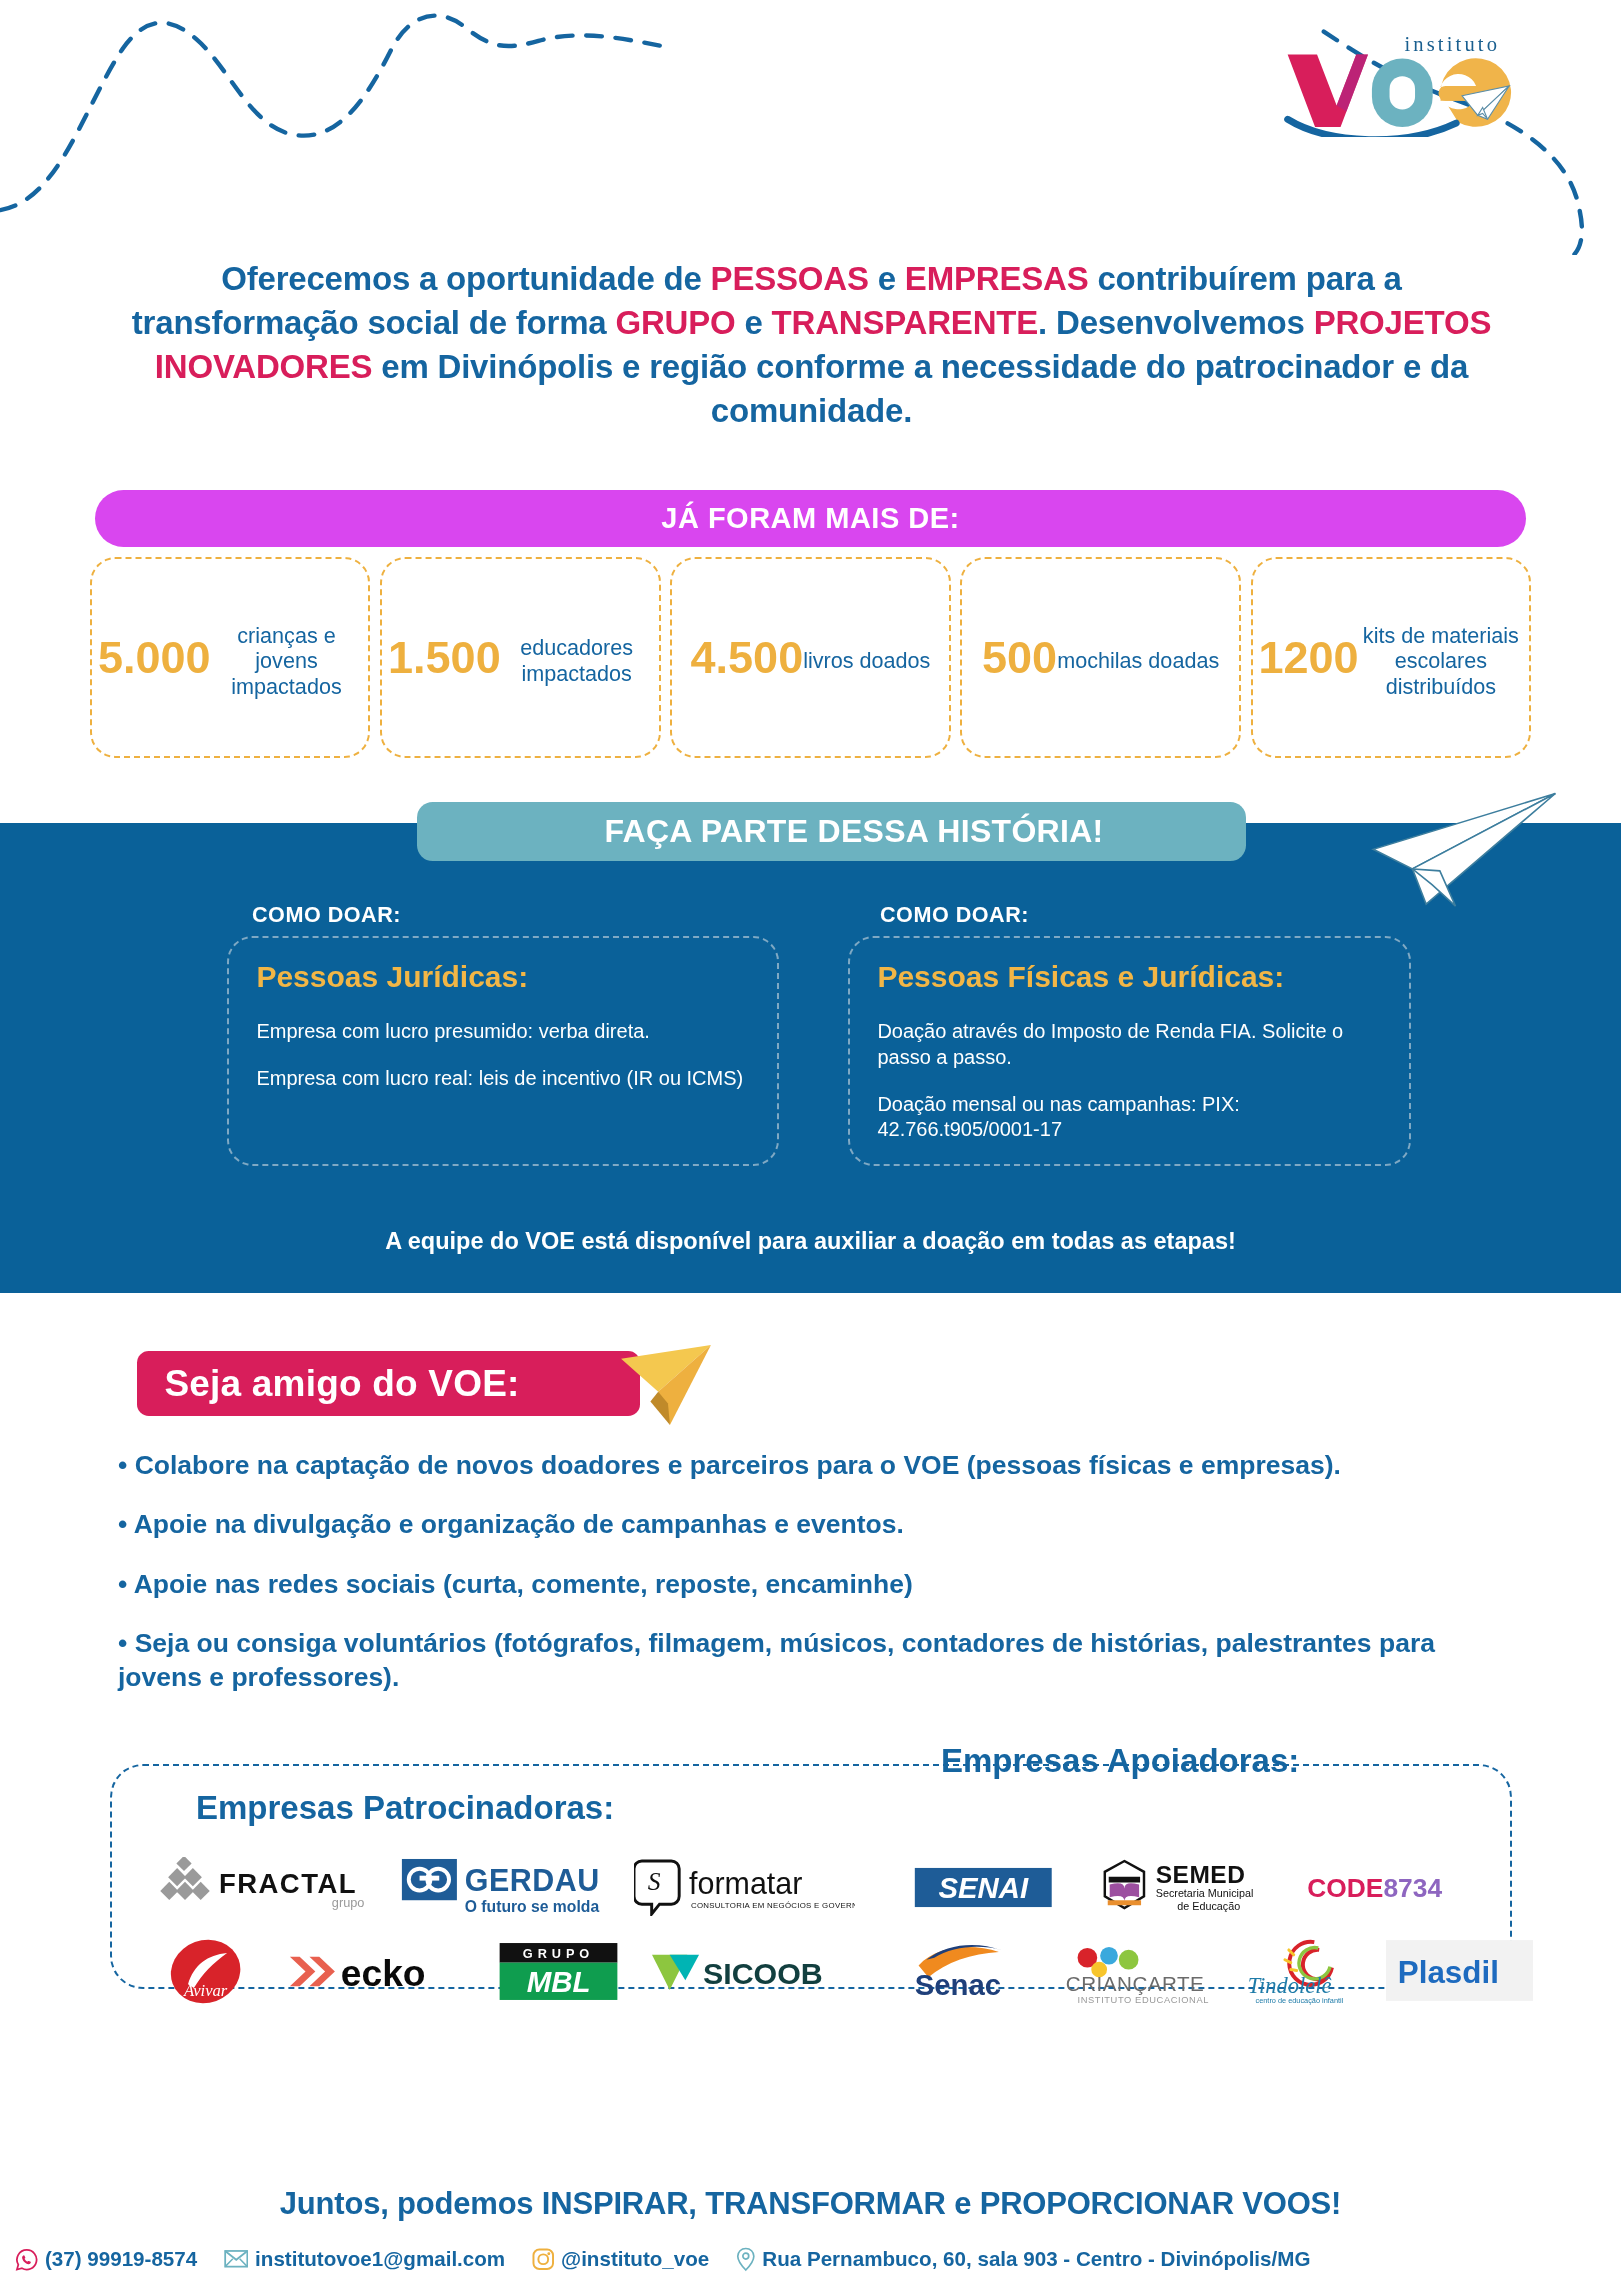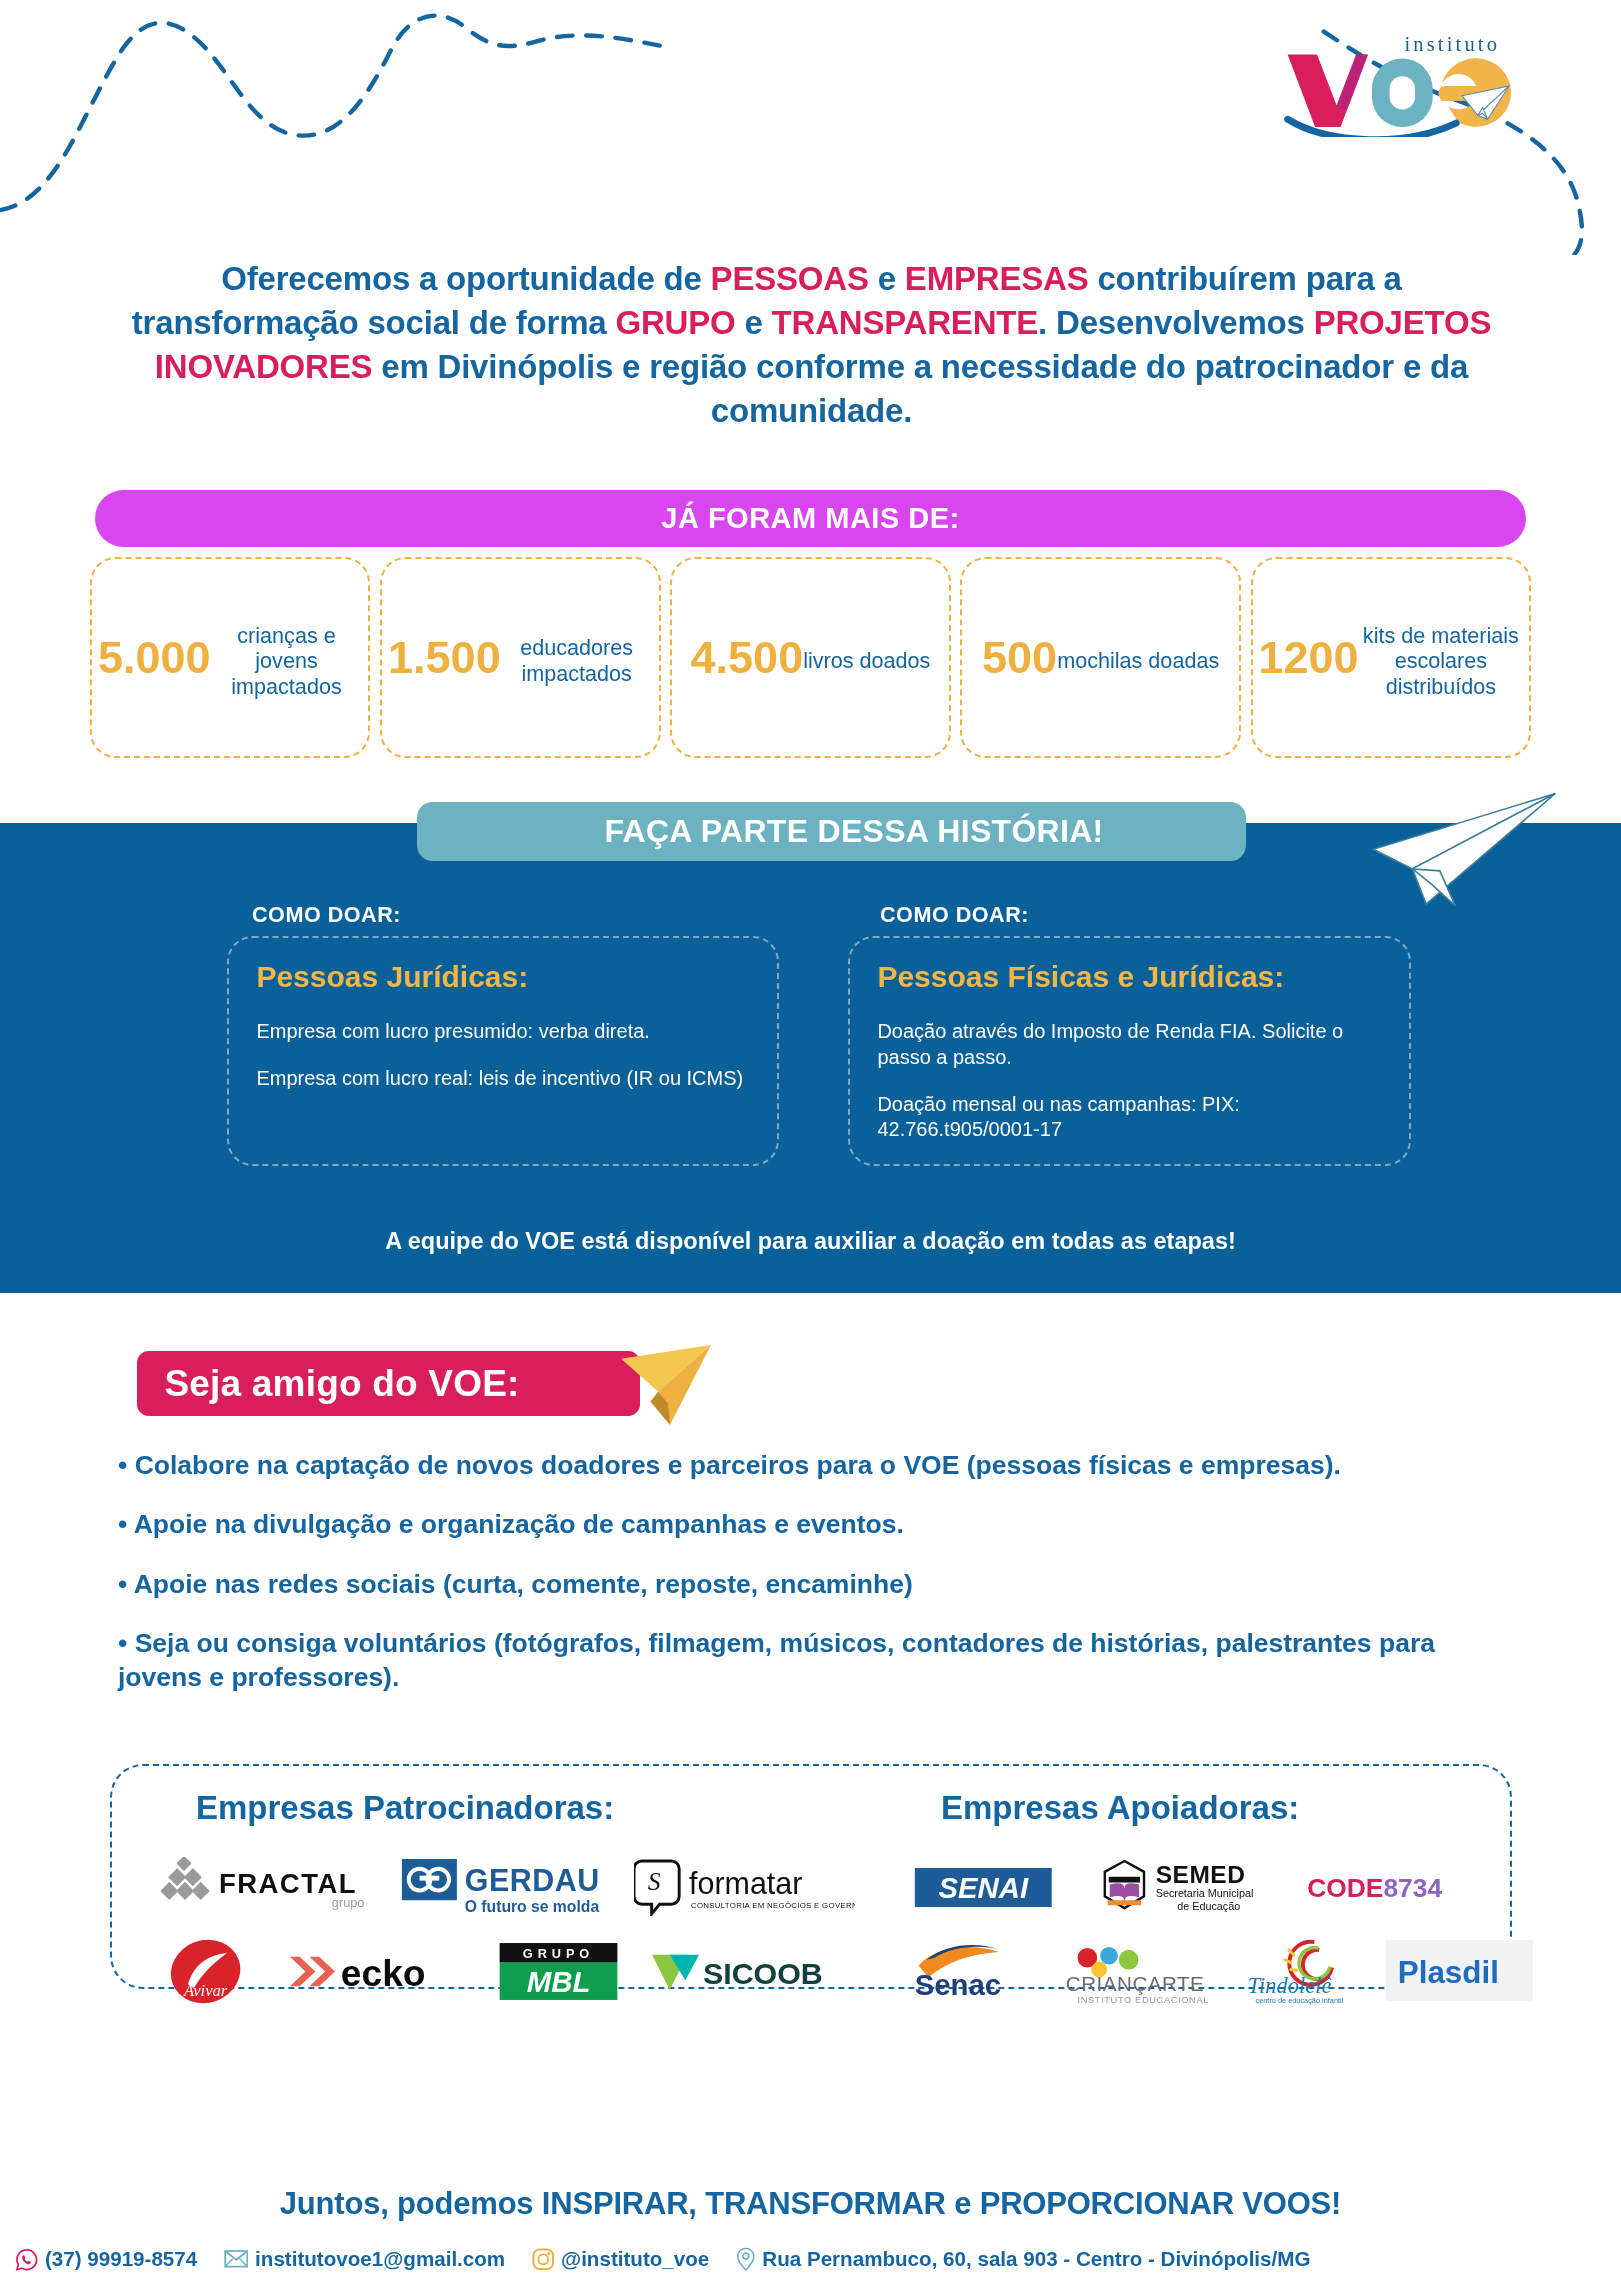--- a/index.html
+++ b/index.html
@@ -108,21 +108,21 @@
   }
   .bullets ul{margin:0;padding:0;}
 
   
   .partners{
     position:absolute;left:110px;top:1764px;width:1402px;height:225px;
     border:2.9px dashed #1565a0;border-radius:33px;box-sizing:border-box;
   }
   .ph{position:absolute;color:#1565a0;font-size:33px;font-weight:bold;}
   .ph.l{left:196px;top:1789px;}
-  .ph.r{left:941px;top:1789px;}
+  .ph.r{left:941px;top:1742px;}
 
   .logo-row{position:absolute;display:flex;align-items:center;}
   .lg{display:flex;align-items:center;justify-content:center;}
 
   
   .tagline{
     position:absolute;left:0;top:2186px;width:1621px;text-align:center;
     color:#1565a0;font-size:31px;font-weight:bold;letter-spacing:-0.2px;
   }
   .contact{

